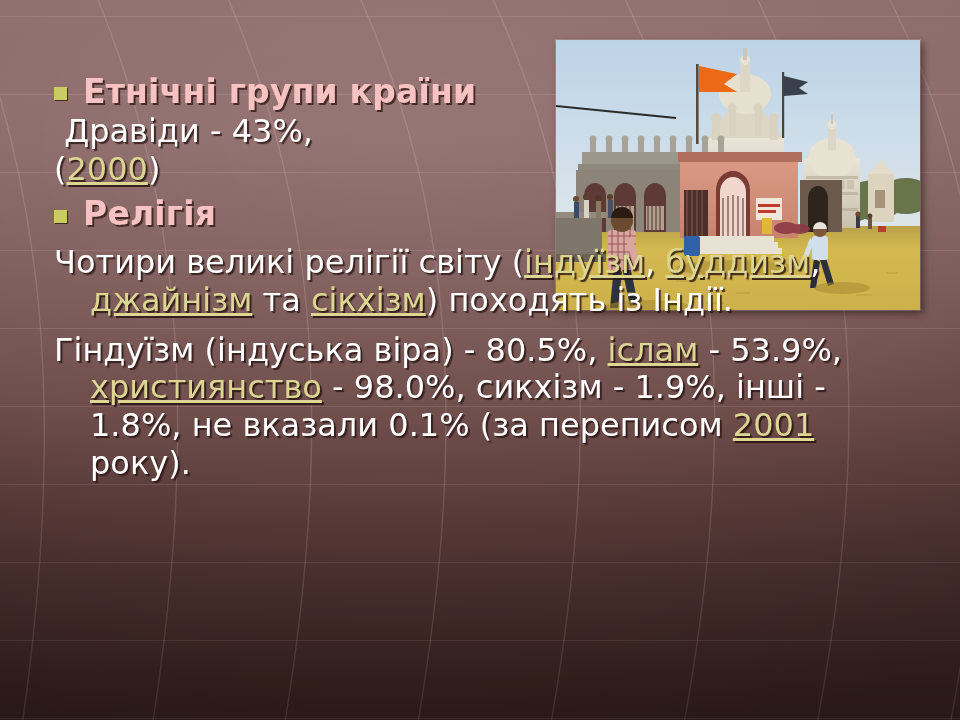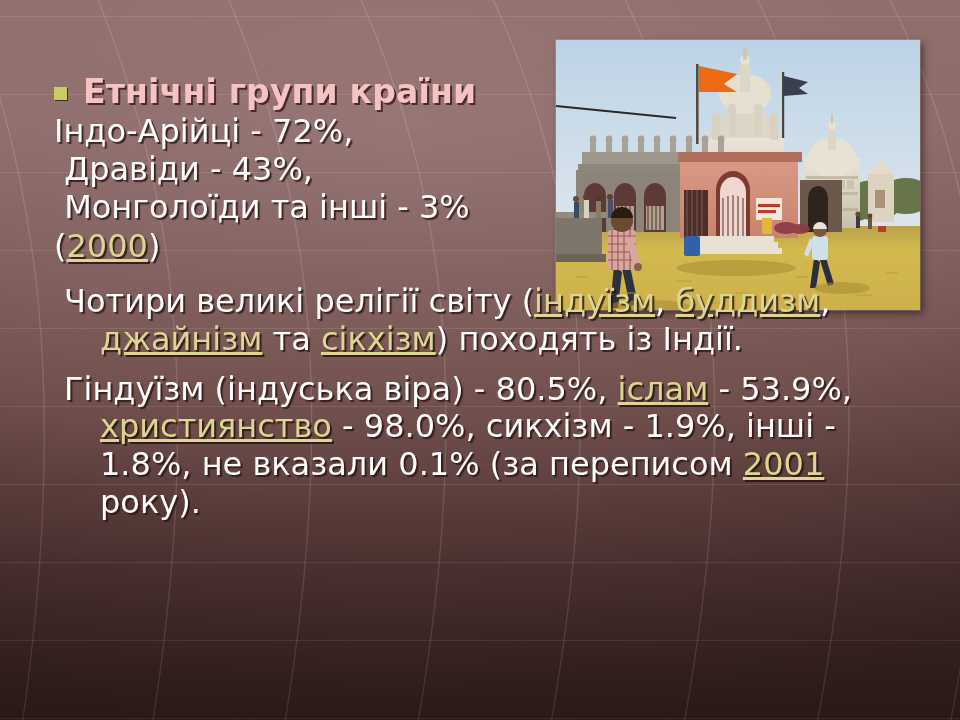--- a/index.html
+++ b/index.html
@@ -108,21 +108,20 @@
     color: #ffffff;
     text-shadow: 2px 2px 1px rgba(40,20,18,.80);
     margin: 0;
     padding-left: 36px;
     text-indent: -36px;
     white-space: pre-wrap;
   }
   .para.block {
     padding-left: 36px;
     text-indent: -36px;
-    margin-left: 10px;
   }
   .para.tight { line-height: 1.18; }
 
   .para.nohang {
     padding-left: 0;
     text-indent: 0;
     white-space: pre;
   }
 
   
@@ -442,28 +441,30 @@
   </div>
 
   <div id="content">
     <div class="textcol noselect">
 
       <div class="headline">
         <span class="bullet"></span>
         <span class="htext">Етнічні групи країни</span>
       </div>
 
-      <p class="para nohang">Індо-Арійці - 72%,</p>
       <p class="para nohang"> Дравіди - 43%,</p>
-      <p class="para nohang"> Монголоїди та інші - 3%</p>
 
       <p class="para nohang"><span>(</span><a class="lnk" href="#">2000</a><span>)</span></p>
 
       <div class="gap-a"></div>
 
+      <div class="headline">
+        <span class="bullet"></span>
+        <span class="htext">Релігія</span>
+      </div>
 
       <div class="gap-b"></div>
 
       <p class="para block tight"><span>Чотири великі релігії світу (</span><a class="lnk" href="#">індуїзм</a><span>, </span><a class="lnk" href="#">буддизм</a><span>, </span><a class="lnk" href="#">джайнізм</a><span> та </span><a class="lnk" href="#">сікхізм</a><span>) походять із Індії.</span></p>
 
       <div class="gap-c"></div>
 
       <p class="para block tight"><span>Гіндуїзм (індуська віра) - 80.5%, </span><a class="lnk" href="#">іслам</a><span> - 53.9%, </span><a class="lnk" href="#">християнство</a><span> - 98.0%, сикхізм - 1.9%, інші - 1.8%, не вказали 0.1% (за переписом </span><a class="lnk" href="#">2001</a><span> року).</span></p>
 
     </div>

